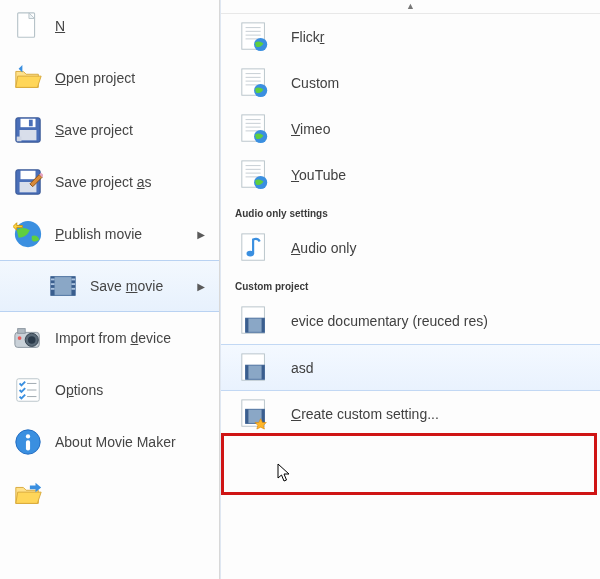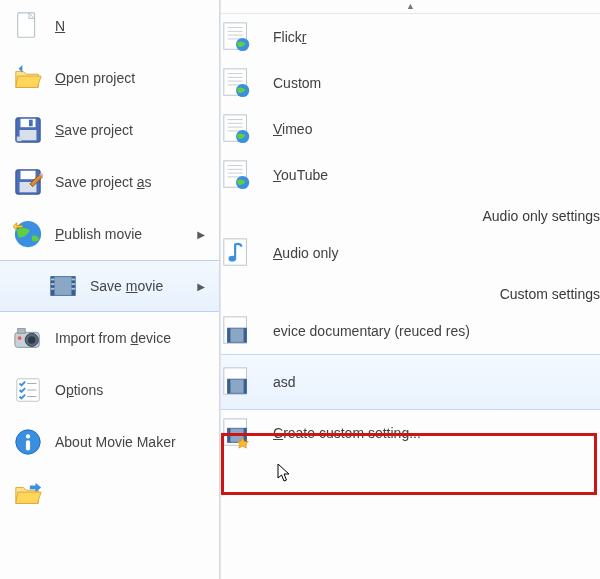--- a/index.html
+++ b/index.html
@@ -69,37 +69,37 @@
     border-bottom: 1px solid #e8e8e8;
     text-align: center;
     font-size: 9px;
     color: #777;
     line-height: 12px;
   }
   .sub-item {
     display: flex;
     align-items: center;
     height: 46px;
+    padding-left: 18px;
     cursor: default;
   }
   .sub-item .sicon {
     width: 32px;
     height: 32px;
     margin-right: 20px;
     flex-shrink: 0;
   }
   .sub-item .slabel {
     color: #414141;
   }
   .section-header {
-    font-weight: 400;
+    font-weight: 700;
     color: #3a3a3a;
     padding: 10px 0 6px 14px;
-    font-size: 14px;
-    text-align: right;
+    font-size: 10px;
   }
   .sub-item.hover {
     background: linear-gradient(#f4f9ff,#e9f2fe);
     border-top: 1px solid #c2d8f4;
     border-bottom: 1px solid #c2d8f4;
   }
   .highlight-box {
     position: absolute;
     border: 3px solid #cf1414;
     pointer-events: none;
@@ -316,35 +316,35 @@
     <span class="sicon">
       <svg viewBox="0 0 34 34">
           <rect x="3" y="2" width="24" height="28" fill="#fff" stroke="#b7c3c9"></rect>
           <ellipse cx="12" cy="23" rx="4" ry="3" fill="#3a8fe0"></ellipse>
           <path d="M15 23 L15 8 Q20 6 22 10" stroke="#3a8fe0" stroke-width="2.3" fill="none"></path>
         </svg>
     </span>
     <span class="slabel"><span class="u">A</span>udio only</span>
   </div>
 
-  <div class="section-header">Custom settings</div>
+  <div class="section-header">Custom project</div>
 
   <div class="sub-item">
     <span class="sicon">
       <svg viewBox="0 0 34 34">
           <rect x="3" y="2" width="24" height="28" fill="#fff" stroke="#b7c3c9"></rect>
           <rect x="7" y="14" width="20" height="15" fill="#8aa7c6" stroke="#4a6f9e"></rect>
           <rect x="7" y="14" width="3" height="15" fill="#3a5e8e"></rect>
           <rect x="24" y="14" width="3" height="15" fill="#3a5e8e"></rect>
         </svg>
     </span>
     <span class="slabel">evice documentary (reuced res)</span>
   </div>
 
-  <div class="sub-item hover" style="height:56px">
+  <div class="sub-item hover" style="height:47px">
     <span class="sicon">
       <svg viewBox="0 0 34 34">
           <rect x="3" y="2" width="24" height="28" fill="#fff" stroke="#b7c3c9"></rect>
           <rect x="7" y="14" width="20" height="15" fill="#8aa7c6" stroke="#4a6f9e"></rect>
           <rect x="7" y="14" width="3" height="15" fill="#3a5e8e"></rect>
           <rect x="24" y="14" width="3" height="15" fill="#3a5e8e"></rect>
         </svg>
     </span>
     <span class="slabel">asd</span>
   </div>

